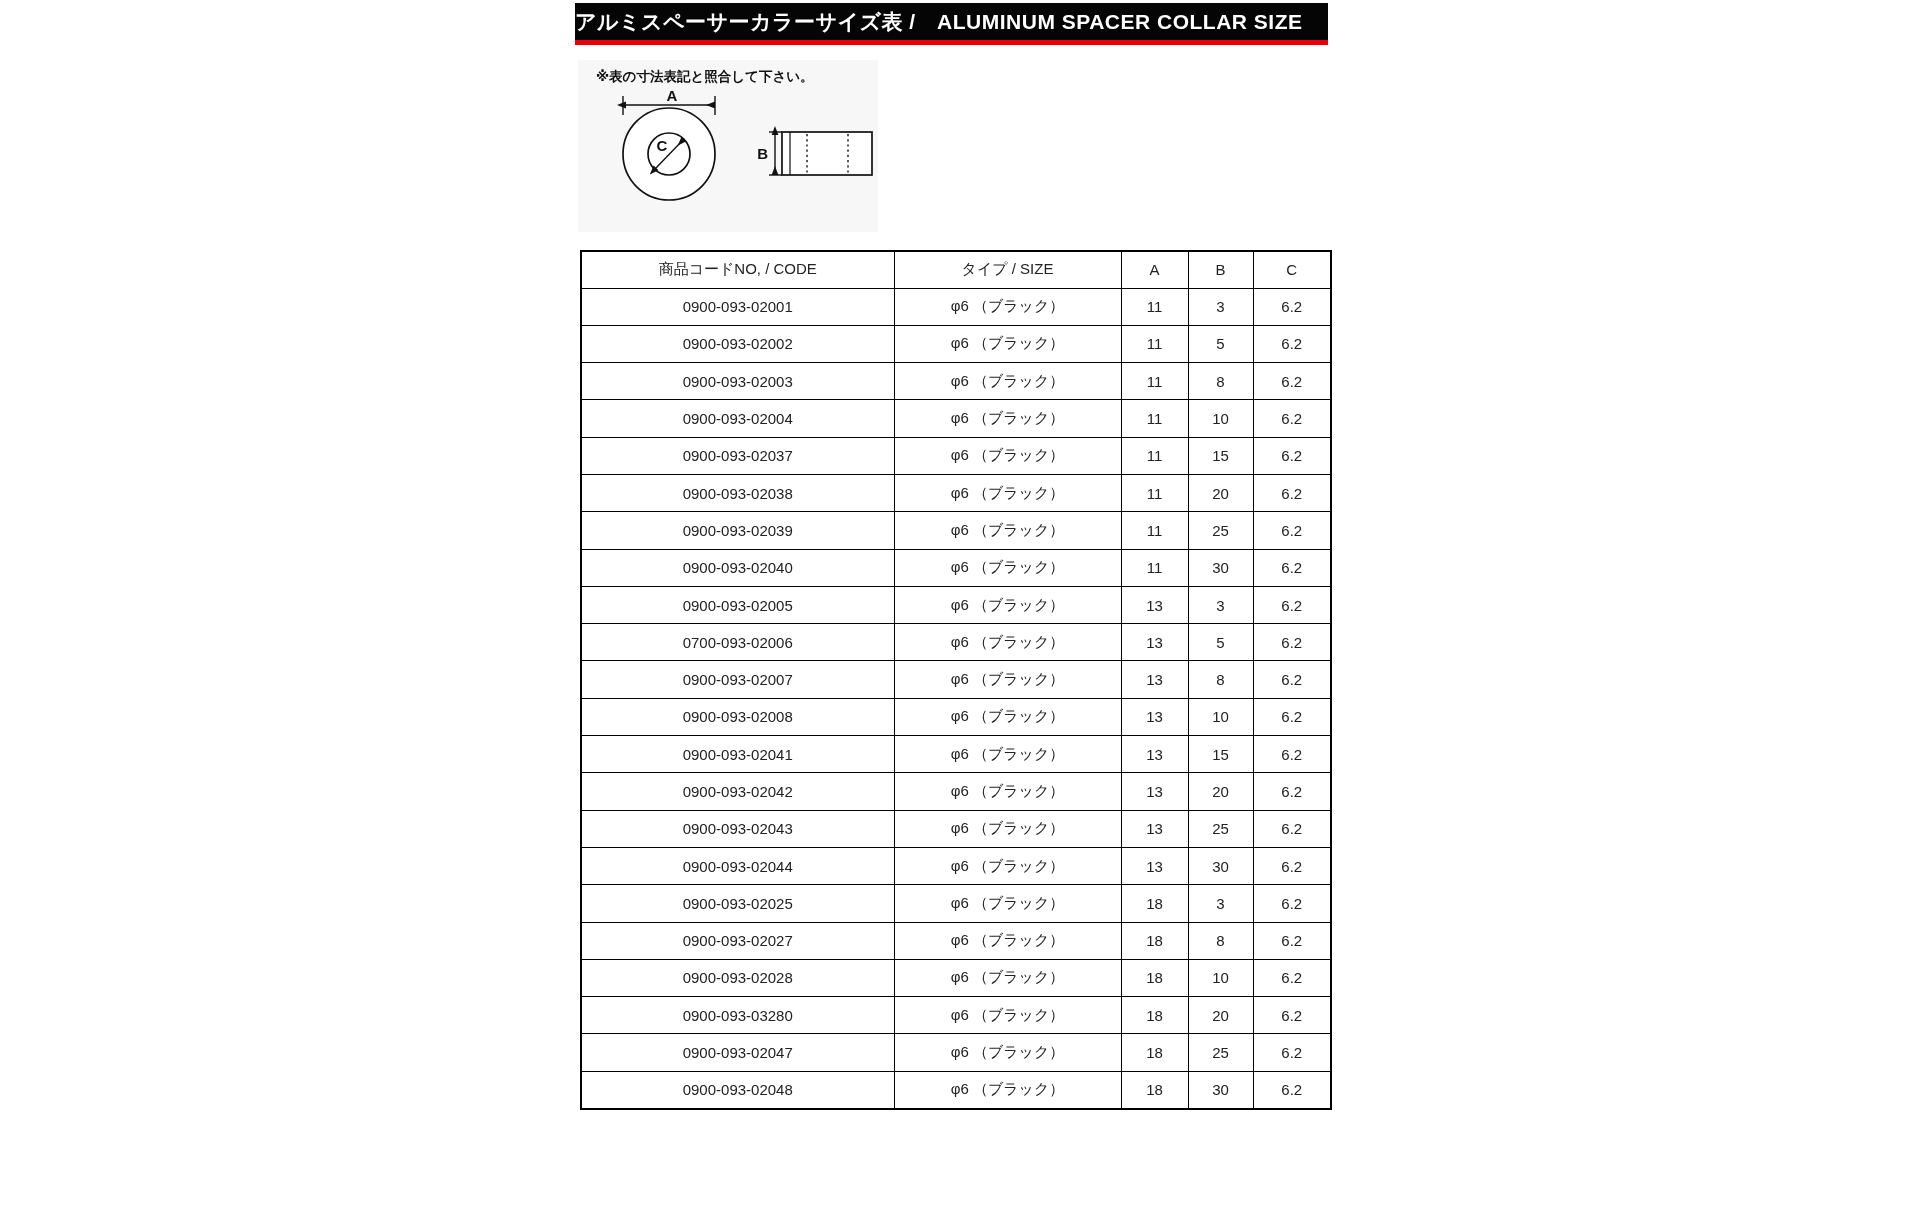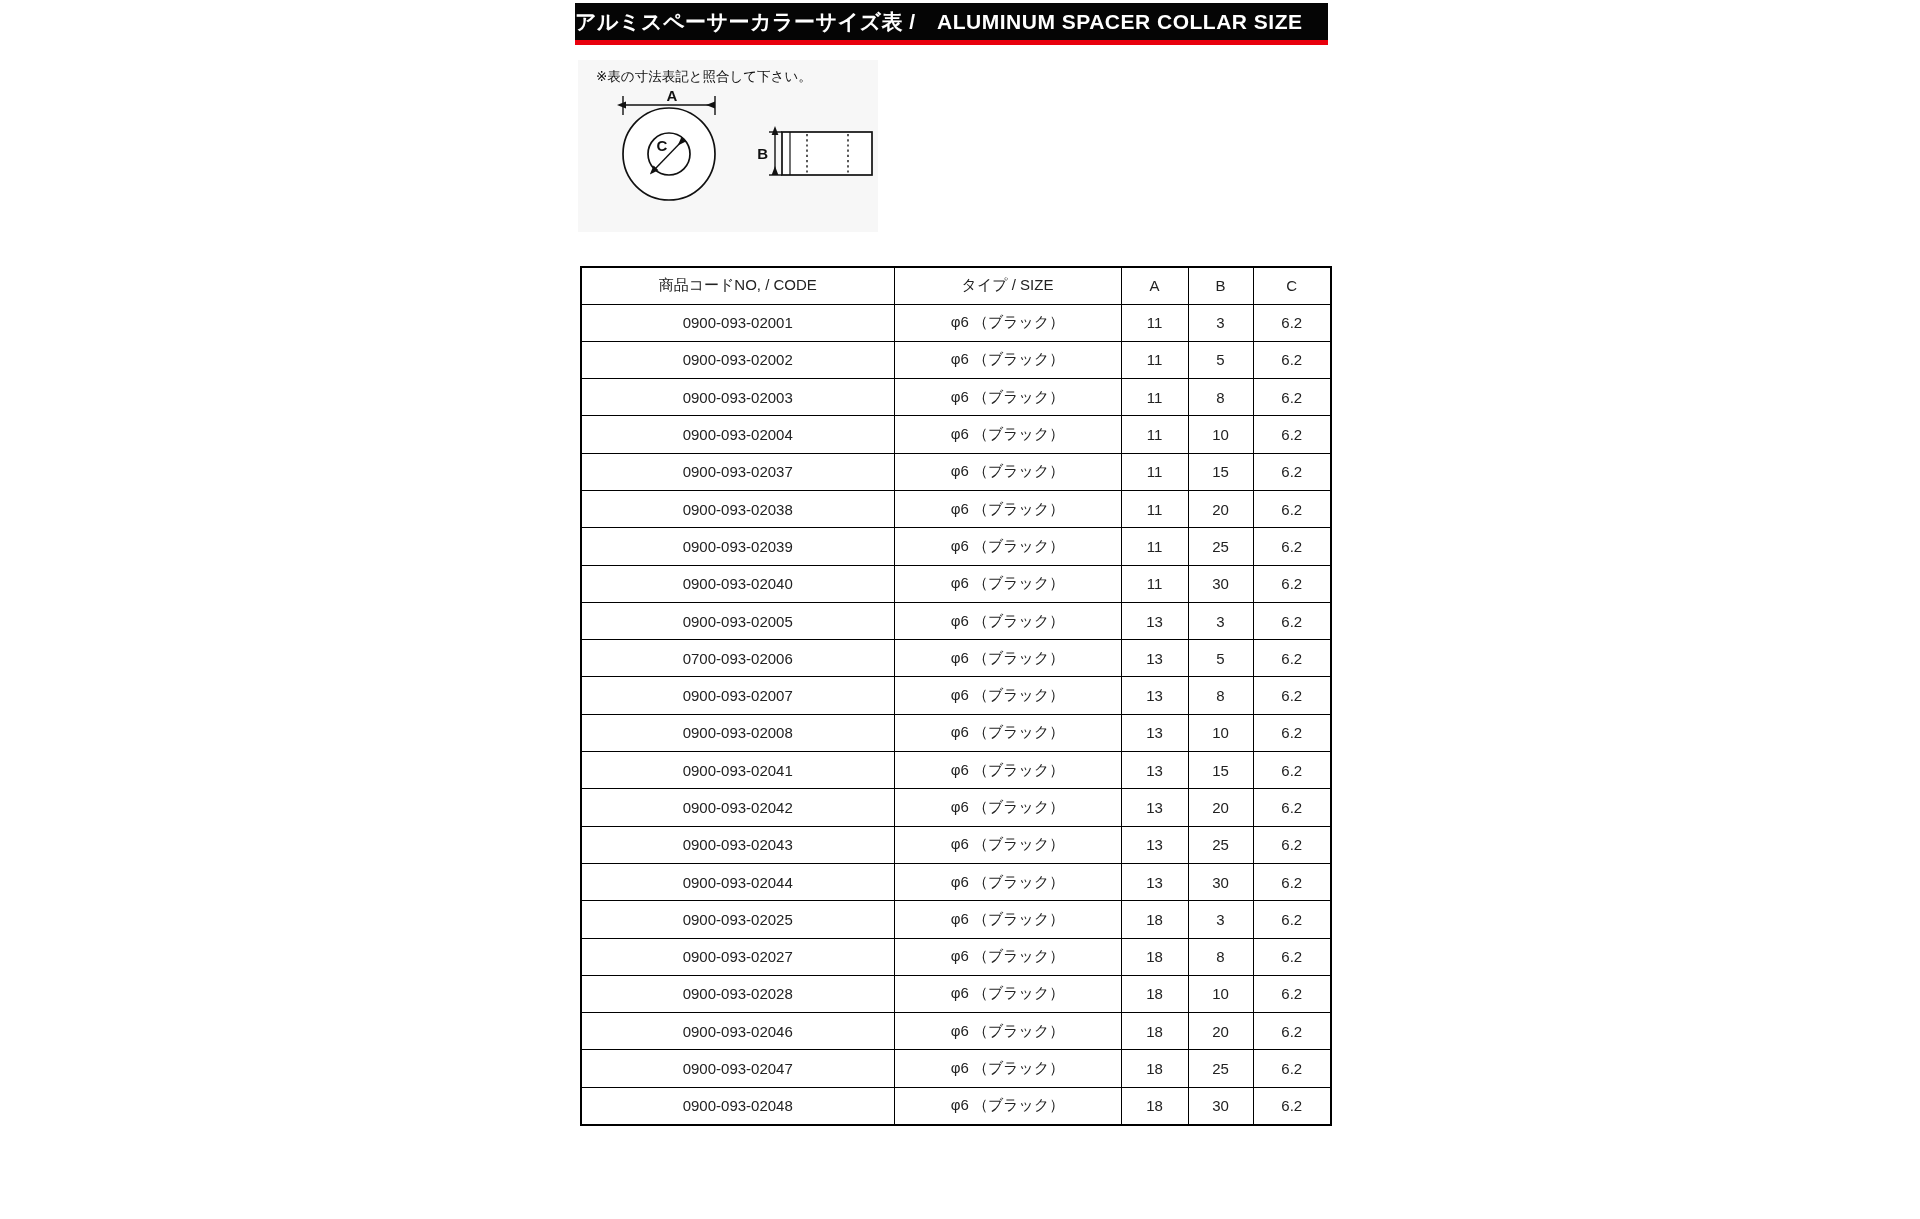--- a/index.html
+++ b/index.html
@@ -13,25 +13,25 @@
     background:#050505;color:#ffffff;display:flex;align-items:center;justify-content:flex-start;
     font-size:21px;font-weight:bold;letter-spacing:.5px;white-space:pre;
   }
   .red-underline{
     position:absolute;left:575px;top:40px;width:753px;height:5px;background:#e8000d;
   }
   .diagram-box{
     position:absolute;left:578px;top:60px;width:300px;height:172px;background:#f7f7f7;
   }
   .diagram-note{
-    margin:8px 0 0 18px;font-size:13.5px;font-weight:normal;color:#111;white-space:nowrap;
+    margin:8px 0 0 18px;font-size:13.5px;font-weight:bold;color:#111;white-space:nowrap;
   }
   .diagram-svg{display:block;margin-top:2px;}
   .spec-table{
-    position:absolute;left:580px;top:266px;width:750px;
+    position:absolute;left:580px;top:250px;width:750px;
     border-collapse:collapse;table-layout:fixed;
     font-size:15px;color:#222;
   }
   .spec-table th,.spec-table td{
     border:1.5px solid #000;text-align:center;vertical-align:middle;
     padding:0;font-weight:normal;overflow:hidden;white-space:nowrap;
   }
   .spec-table{border:2px solid #000;}
   .spec-table thead tr{height:37px;}
   .spec-table tbody tr{height:37.3px;}
@@ -226,21 +226,21 @@
         <td>6.2</td>
       </tr>
       <tr>
         <td>0900-093-02028</td>
         <td>φ6 （ブラック）</td>
         <td>18</td>
         <td>10</td>
         <td>6.2</td>
       </tr>
       <tr>
-        <td>0900-093-02046</td>
+        <td>0900-093-03280</td>
         <td>φ6 （ブラック）</td>
         <td>18</td>
         <td>20</td>
         <td>6.2</td>
       </tr>
       <tr>
         <td>0900-093-02047</td>
         <td>φ6 （ブラック）</td>
         <td>18</td>
         <td>25</td>

